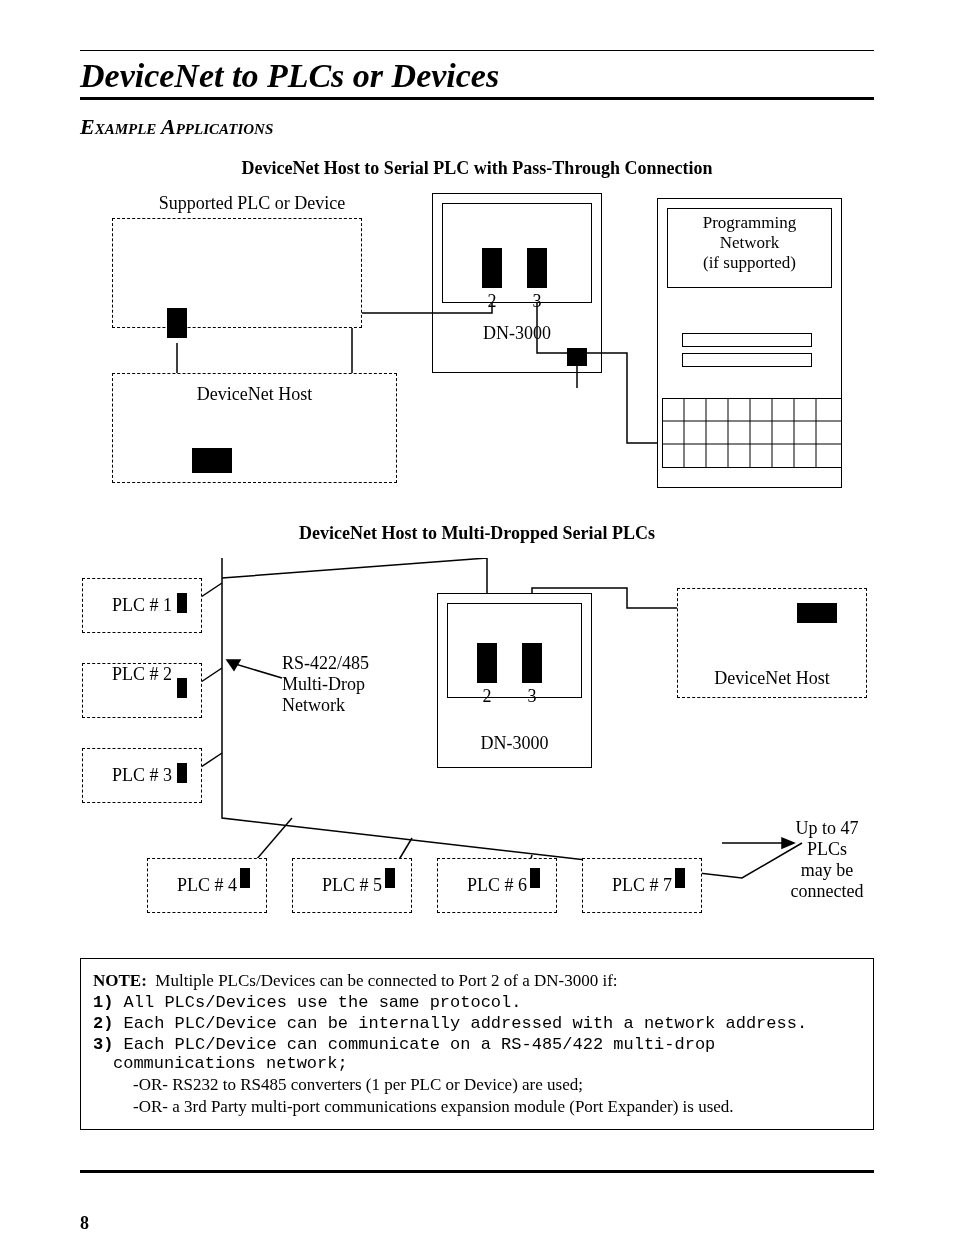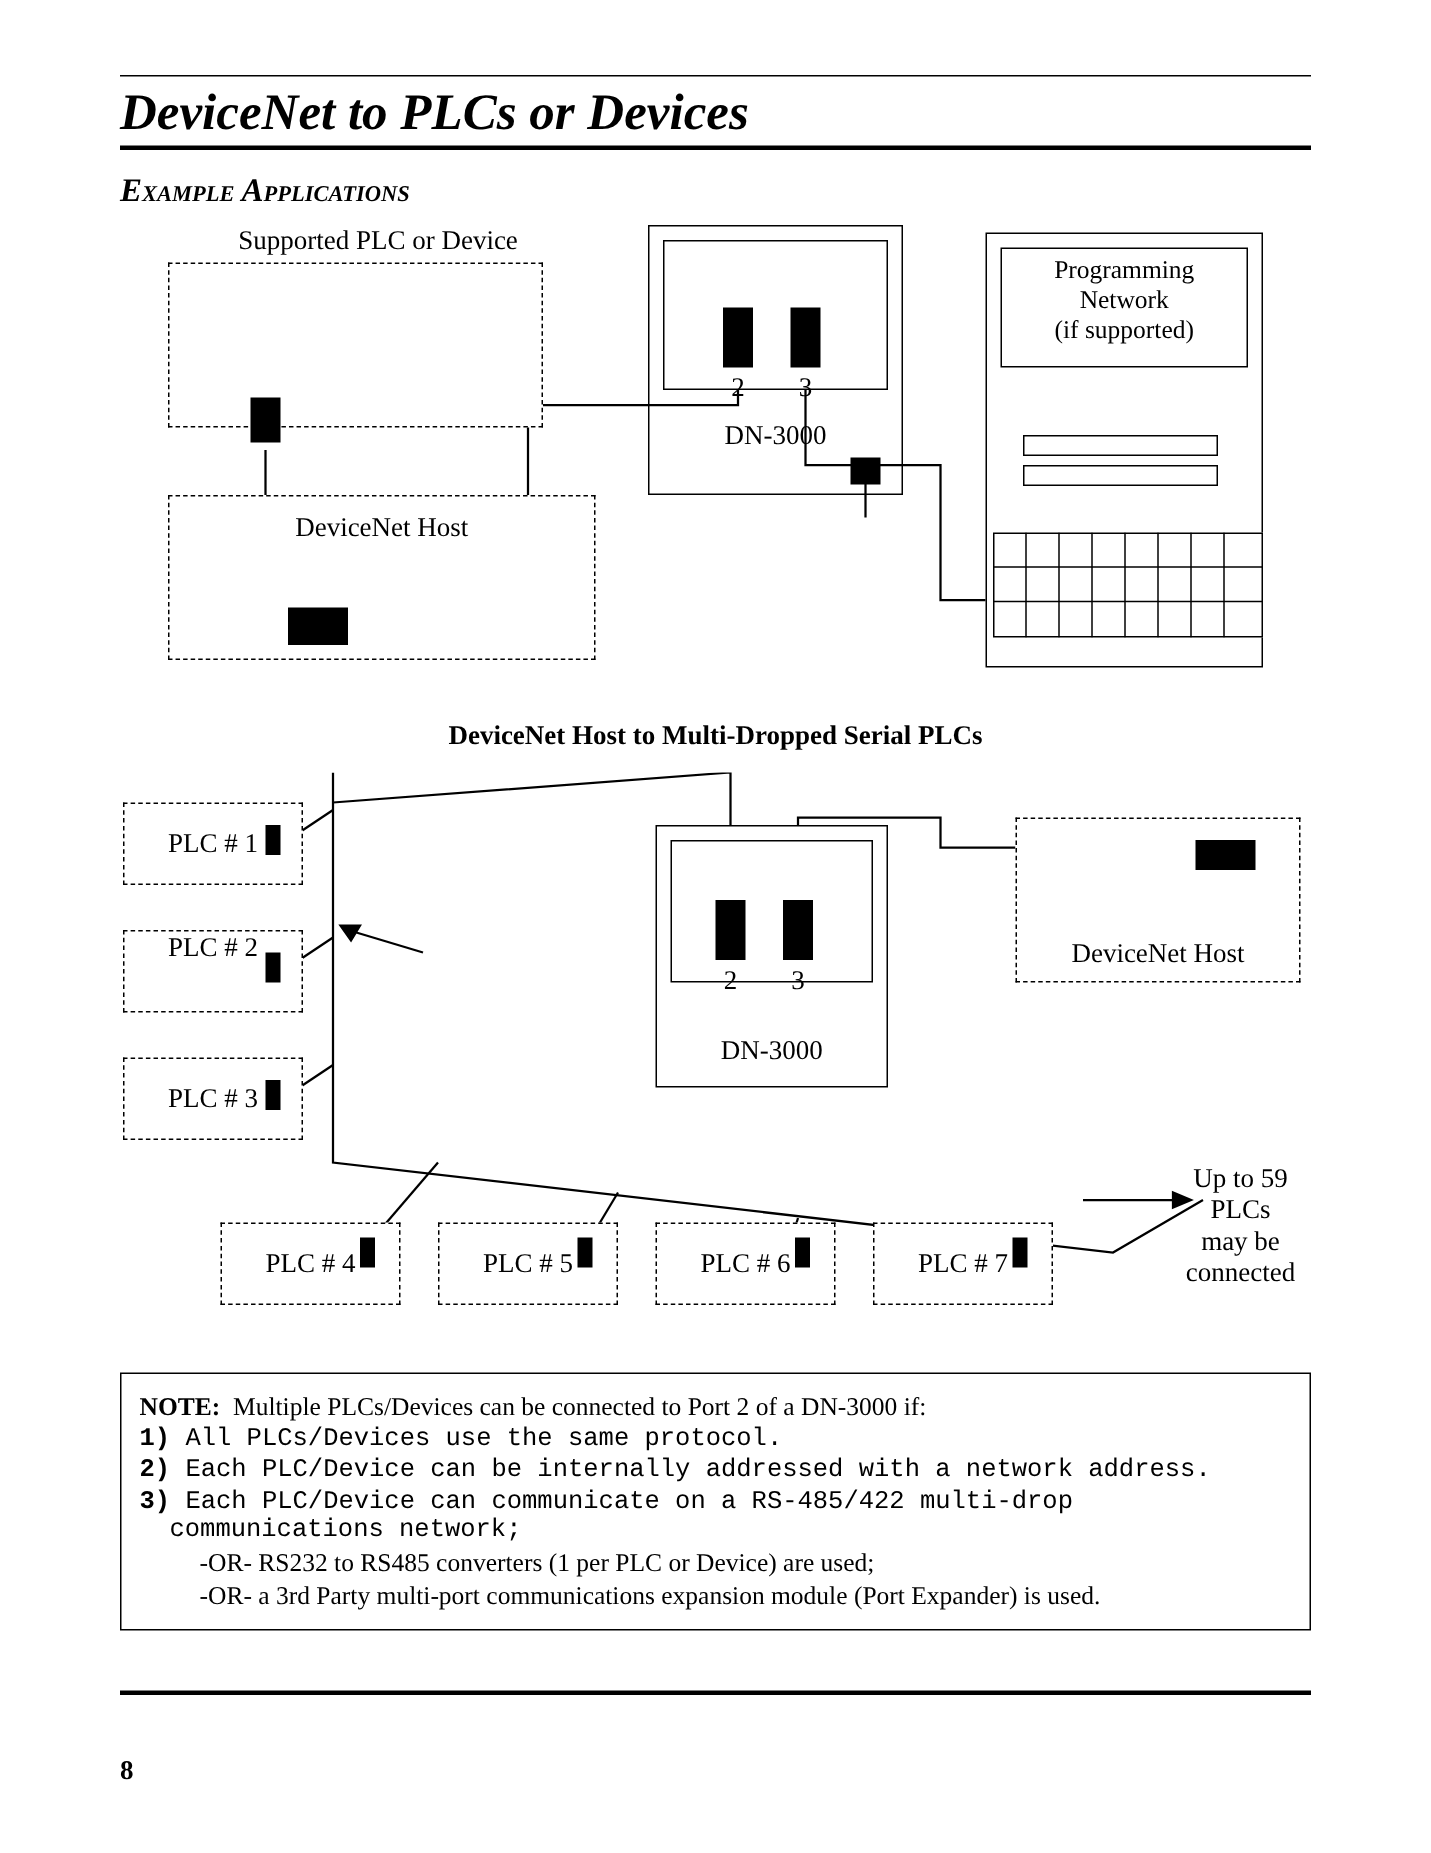--- a/index.html
+++ b/index.html
@@ -111,20 +111,21 @@
 <body>
 
 <div class="page">
 
   <hr class="rule-thin">
   <div class="title">DeviceNet to PLCs or Devices</div>
   <hr class="rule-thick">
 
   <div class="section-sub">Example Applications</div>
 
+  <div class="fig-title">DeviceNet Host to Serial PLC with Pass-Through Connection</div>
 
   <div class="diagram">
     <svg class="wire" style="left:0;top:0;width:790px;height:300px;" viewBox="0 0 790 300">
 
       <path d="M95 150 L95 200 L270 200 L270 120 L410 120 L410 100"></path>
 
       <path d="M455 100 L455 160 L545 160 L545 250 L580 250"></path>
 
       <path d="M495 165 L495 195"></path>
     </svg>
@@ -233,35 +234,38 @@
     <div class="dashed-box" style="left:355px; top:300px; width:120px; height:55px; align-items:center; padding-top:0;">
         <span>PLC # 6</span>
       </div>
     <div class="connector" style="left:448px; top:310px; width:10px; height:20px;"></div>
 
     <div class="dashed-box" style="left:500px; top:300px; width:120px; height:55px; align-items:center; padding-top:0;">
         <span>PLC # 7</span>
       </div>
     <div class="connector" style="left:593px; top:310px; width:10px; height:20px;"></div>
 
+    <div class="label" style="left:200px; top:95px; width:130px; text-align:left; white-space:pre-line;">RS-422/485
+Multi-Drop
+Network</div>
 
     <div class="solid-box" style="left:355px; top:35px; width:155px; height:175px;"></div>
     <div class="solid-box" style="left:365px; top:45px; width:135px; height:95px;"></div>
     <div class="connector" style="left:395px; top:85px; width:20px; height:40px;"></div>
     <div class="connector" style="left:440px; top:85px; width:20px; height:40px;"></div>
     <div class="label" style="left:395px; top:128px; width:20px;">2</div>
     <div class="label" style="left:440px; top:128px; width:20px;">3</div>
     <div class="label" style="left:355px; top:175px; width:155px;">DN-3000</div>
 
     <div class="dashed-box" style="left:595px; top:30px; width:190px; height:110px; flex-direction:column; justify-content:flex-end; padding-bottom:8px;">
     </div>
     <div class="connector" style="left:715px; top:45px; width:40px; height:20px;"></div>
     <div class="label" style="left:610px; top:110px; width:160px;">DeviceNet Host</div>
 
-    <div class="label" style="left:695px; top:260px; width:100px; white-space:pre-line;">Up to 59
+    <div class="label" style="left:695px; top:260px; width:100px; white-space:pre-line;">Up to 47
 PLCs
 may be
 connected</div>
   </div>
 
   <div class="note-box">
     <p><b>NOTE:</b>&nbsp;&nbsp;<span>Multiple PLCs/Devices can be connected to Port 2 of a DN-3000 if:</span></p>
     <p class="item"><b>1)</b>&nbsp;<span>All PLCs/Devices use the same protocol.</span></p>
     <p class="item"><b>2)</b>&nbsp;<span>Each PLC/Device can be internally addressed with a network address.</span></p>
     <p class="item"><b>3)</b>&nbsp;<span>Each PLC/Device can communicate on a RS-485/422 multi-drop communications network;</span></p>

